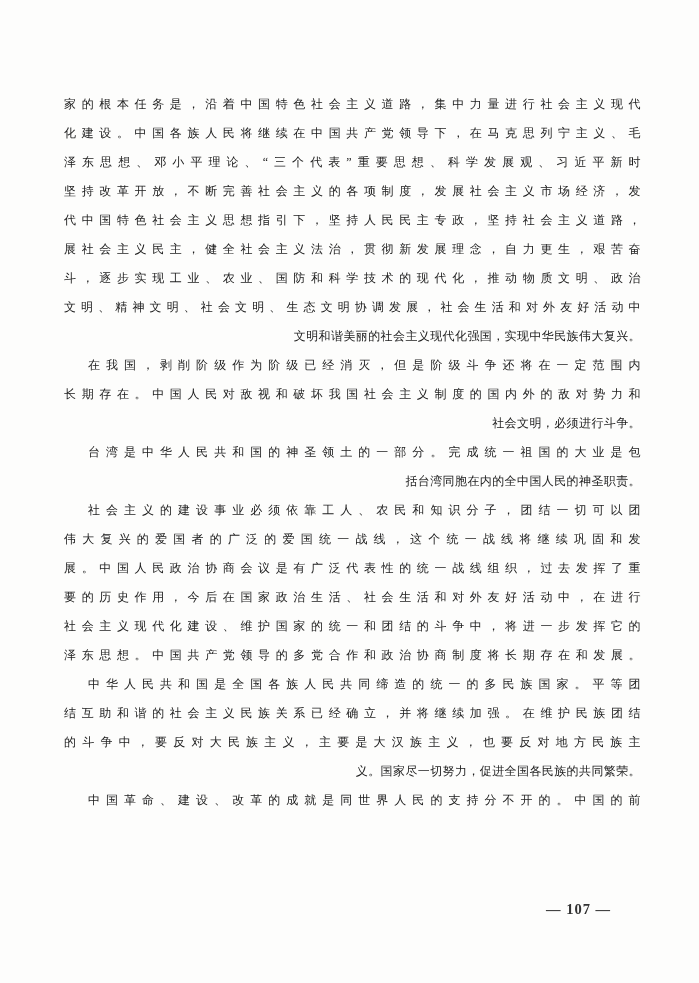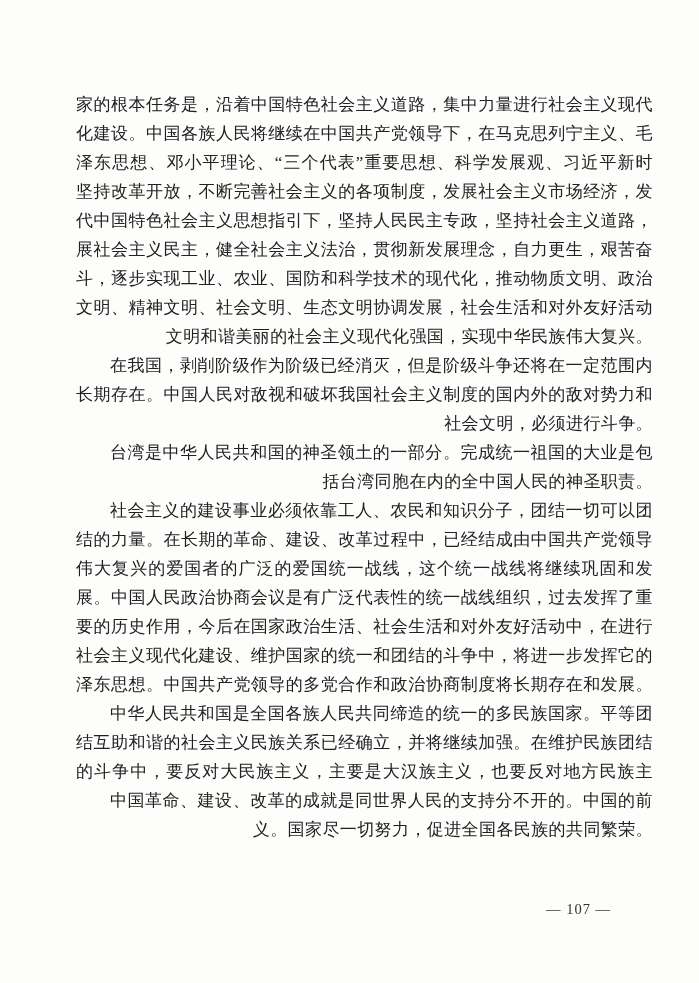--- a/index.html
+++ b/index.html
@@ -11,24 +11,24 @@
     position: relative;
     width: 699px;
     height: 983px;
     background: #fdfdfc;
     overflow: hidden;
     font-family: "Liberation Serif", "DejaVu Serif", serif;
     color: #212121;
   }
   .textblock {
     position: absolute;
-    left: 76px;
+    left: 64px;
     top: 90px;
     width: 577px;
-    font-size: 17px;
+    font-size: 12px;
     line-height: 29px;
     letter-spacing: 0.4px;
     font-weight: 500;
   }
   .line {
     height: 29px;
     overflow: hidden;
     white-space: nowrap;
     text-align: right;
   }
@@ -41,21 +41,21 @@
     text-indent: 2em;
   }
   .page-number {
     position: absolute;
     top: 899px;
     right: 88px;
     font-size: 14.5px;
     line-height: 20px;
     letter-spacing: 1px;
     color: #333333;
-    font-weight: 400;
+    font-weight: 700;
   }
 </style>
 </head>
 <body>
 
 <div class="page">
   <div class="textblock">
       <div class="line fill">家的根本任务是，沿着中国特色社会主义道路，集中力量进行社会主义现代</div>
       <div class="line fill">化建设。中国各族人民将继续在中国共产党领导下，在马克思列宁主义、毛</div>
       <div class="line fill">泽东思想、邓小平理论、“三个代表”重要思想、科学发展观、习近平新时</div>
@@ -64,26 +64,25 @@
       <div class="line fill">展社会主义民主，健全社会主义法治，贯彻新发展理念，自力更生，艰苦奋</div>
       <div class="line fill">斗，逐步实现工业、农业、国防和科学技术的现代化，推动物质文明、政治</div>
       <div class="line fill">文明、精神文明、社会文明、生态文明协调发展，社会生活和对外友好活动中</div>
       <div class="line">文明和谐美丽的社会主义现代化强国，实现中华民族伟大复兴。</div>
       <div class="line indent fill">在我国，剥削阶级作为阶级已经消灭，但是阶级斗争还将在一定范围内</div>
       <div class="line fill">长期存在。中国人民对敌视和破坏我国社会主义制度的国内外的敌对势力和</div>
       <div class="line">社会文明，必须进行斗争。</div>
       <div class="line indent fill">台湾是中华人民共和国的神圣领土的一部分。完成统一祖国的大业是包</div>
       <div class="line">括台湾同胞在内的全中国人民的神圣职责。</div>
       <div class="line indent fill">社会主义的建设事业必须依靠工人、农民和知识分子，团结一切可以团</div>
-      <div class="line fill">结的力量。在长期的革命、建设、改革过程中，已经结成由中国共产党领导</div>
       <div class="line fill">伟大复兴的爱国者的广泛的爱国统一战线，这个统一战线将继续巩固和发</div>
       <div class="line fill">展。中国人民政治协商会议是有广泛代表性的统一战线组织，过去发挥了重</div>
       <div class="line fill">要的历史作用，今后在国家政治生活、社会生活和对外友好活动中，在进行</div>
       <div class="line fill">社会主义现代化建设、维护国家的统一和团结的斗争中，将进一步发挥它的</div>
       <div class="line fill">泽东思想。中国共产党领导的多党合作和政治协商制度将长期存在和发展。</div>
       <div class="line indent fill">中华人民共和国是全国各族人民共同缔造的统一的多民族国家。平等团</div>
       <div class="line fill">结互助和谐的社会主义民族关系已经确立，并将继续加强。在维护民族团结</div>
       <div class="line fill">的斗争中，要反对大民族主义，主要是大汉族主义，也要反对地方民族主</div>
+      <div class="line">义。国家尽一切努力，促进全国各民族的共同繁荣。</div>
       <div class="line indent fill">中国革命、建设、改革的成就是同世界人民的支持分不开的。中国的前</div>
-      <div class="line">义。国家尽一切努力，促进全国各民族的共同繁荣。</div>
     </div>
   <div class="page-number">— 107 —</div>
 </div>
 
 </body></html>

